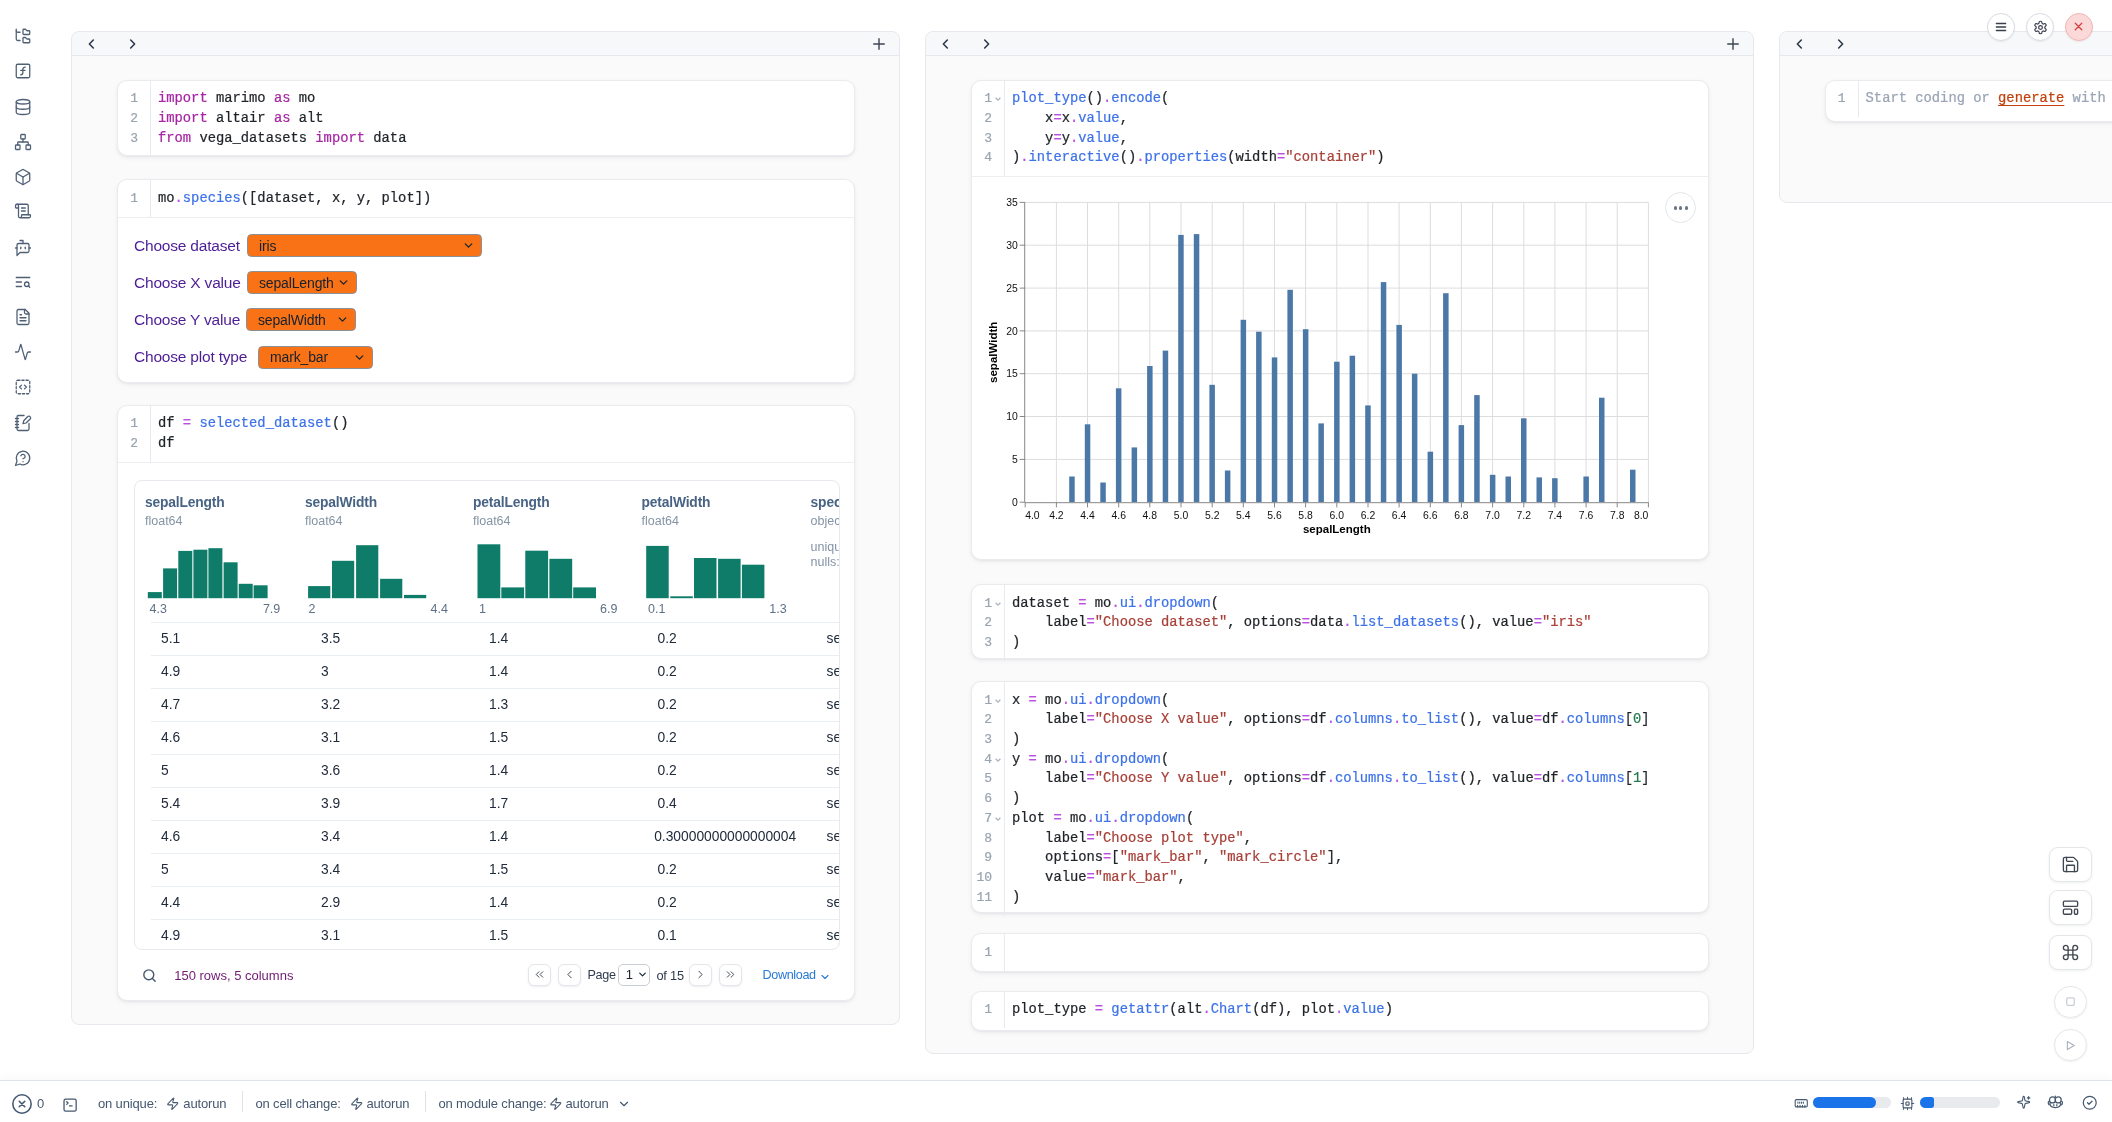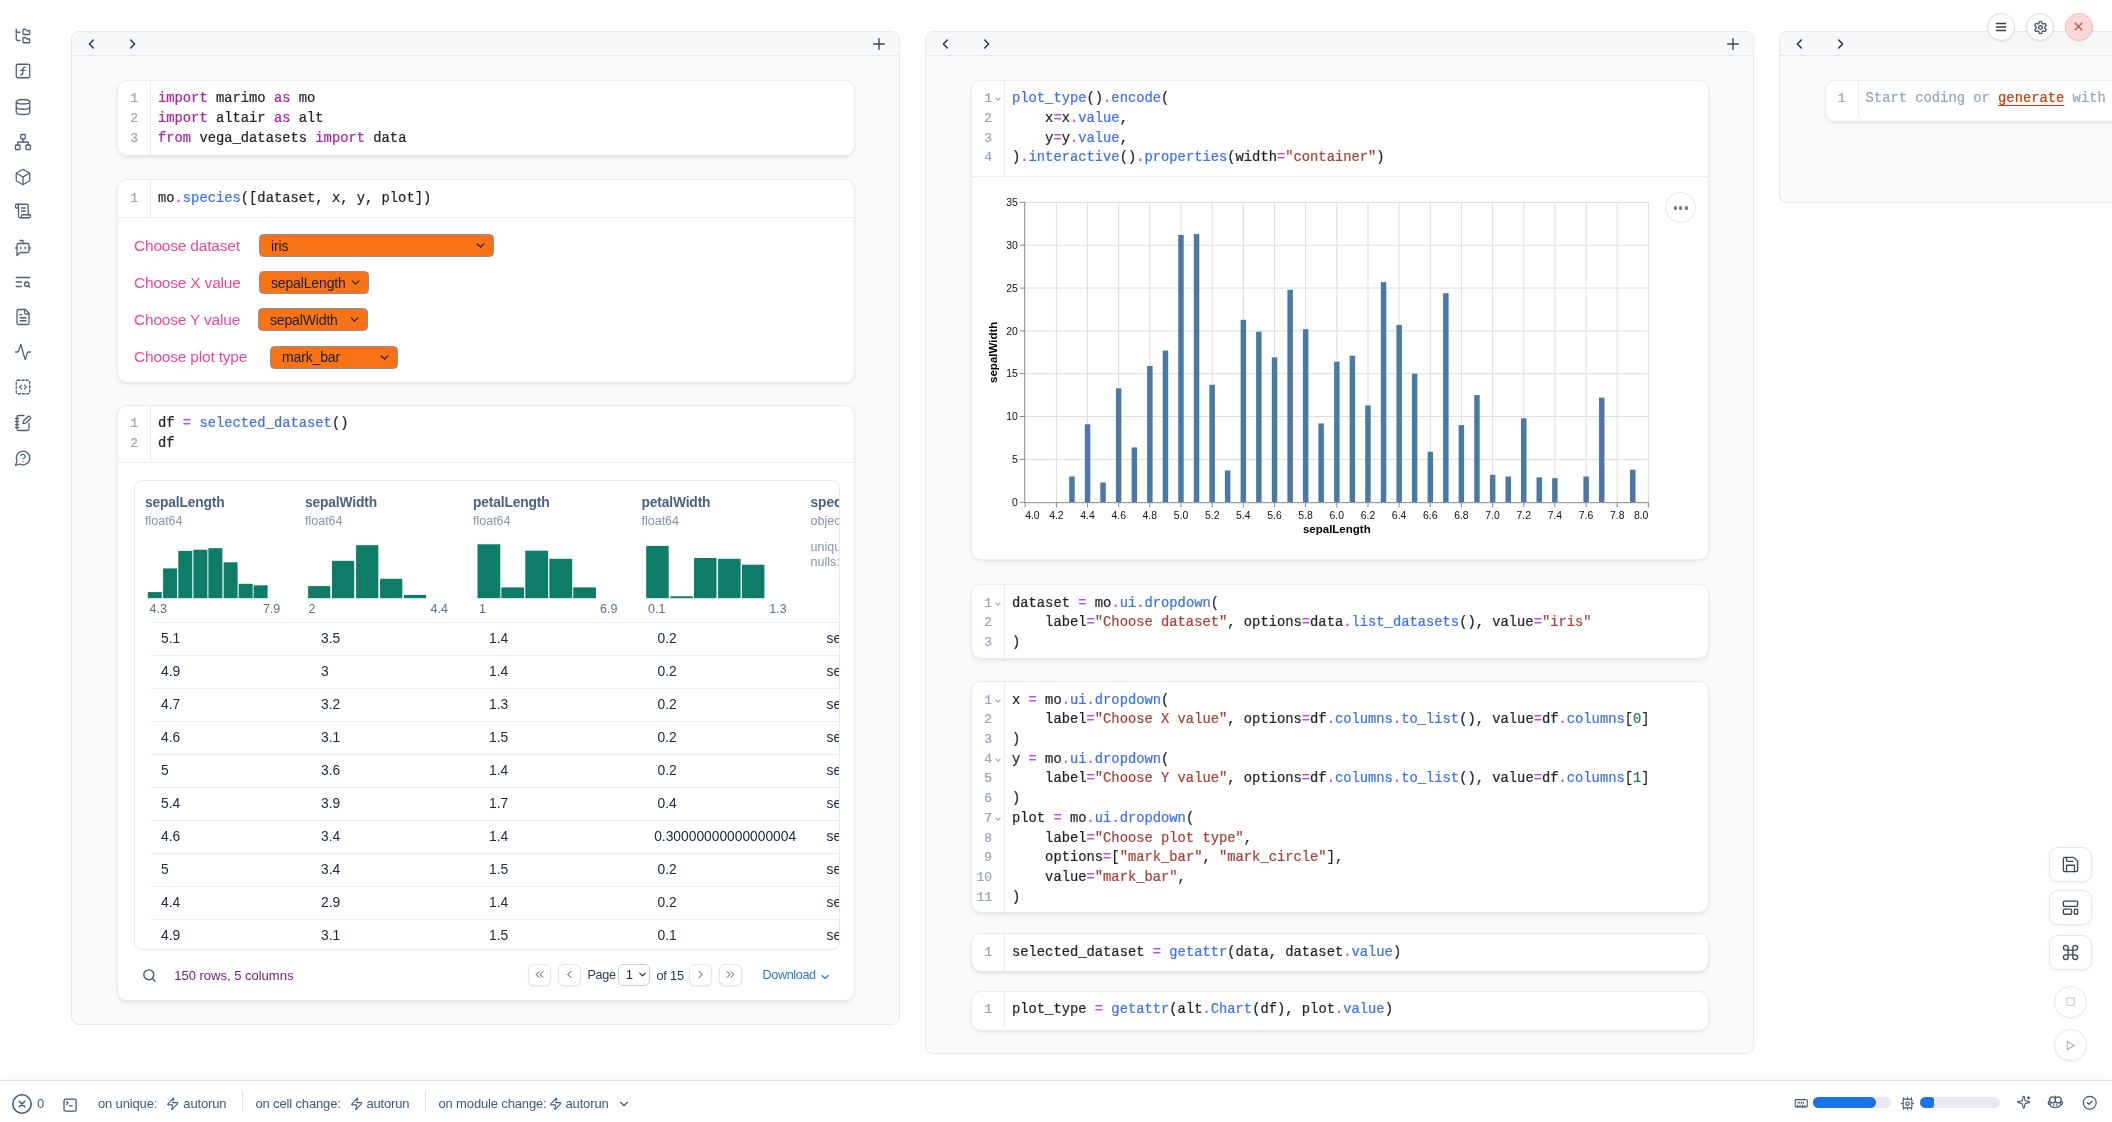--- a/index.html
+++ b/index.html
@@ -11,21 +11,21 @@
 .codearea{display:flex;font-family:"Liberation Mono",monospace;font-size:13.8px;line-height:19.7px;-webkit-text-stroke:.22px currentColor}
 .gutter{flex:0 0 33px;border-right:1px solid #e7eaee;color:#9aa5b1;text-align:right;padding:8.5px 0 8.5px 0;font-size:13px;position:relative}
 .gl{height:19.7px;padding-right:12px;position:relative}
 .fold{position:absolute;right:2px;top:6px}
 .codelines{padding:8.5px 0 8.5px 7px;white-space:pre;color:#1f2328}
 .cl{height:19.7px}
 i{font-style:normal}
 .k{color:#a626a4}.o{color:#bb4fe0}.f{color:#3d72e8}.s{color:#a84038}.n{color:#227a4d}
 .output{position:absolute;left:0;right:0;border-top:1px solid #eceef2}
 .optrow{display:flex;align-items:center;height:23px;margin-bottom:14.2px}
-.optlabel{font-size:15.5px;color:#ec4899;margin-right:23px;letter-spacing:-.2px;white-space:nowrap;flex:0 0 auto}
+.optlabel{font-size:15.5px;color:#4c1d95;margin-right:11px;letter-spacing:-.2px;white-space:nowrap;flex:0 0 auto}
 .sel{position:relative;display:inline-flex;align-items:center;height:23px;flex:0 0 auto;white-space:nowrap;border:1px solid #8a9097;border-radius:4.5px;background:#f97316;font-size:14px;letter-spacing:-.15px;color:#16202e;padding-left:11px}
 .sel svg{position:absolute;right:6px}
 .tablebox{position:absolute;background:#fff;border:1px solid #e7e9ee;border-radius:8px;overflow:hidden}
 .thname{position:absolute;font-weight:bold;font-size:13.8px;color:#486384;letter-spacing:-.15px}
 .thtype{position:absolute;font-size:12.5px;color:#8494a5}
 .htick{position:absolute;font-size:12.5px;color:#5f7187}
 .trow{position:absolute;left:16px;right:0;height:33px;border-top:1px solid #e9eef3}
 .tval{position:absolute;font-size:13.8px;color:#202b3b;top:7.5px}
 .pgbtn{position:absolute;width:23px;height:22.5px;background:#fff;border:1px solid #e3e6ea;border-radius:6px;box-shadow:0 1px 2px rgba(15,23,42,.08);display:flex;align-items:center;justify-content:center}
 .ftxt{position:absolute;font-size:13px;color:#45586f;top:1096px;line-height:15px;letter-spacing:-.15px;white-space:nowrap}
@@ -178,21 +178,21 @@
           </svg></span>
       </div>
 <div class="optrow">
         <span class="optlabel" style="width:101px">Choose Y value</span>
         <span class="sel" style="width:110px">sepalWidth<svg width="13" height="13" viewBox="0 0 24 24" fill="none" stroke="#1d2733" stroke-width="2.6" stroke-linecap="round" stroke-linejoin="round">
             <path d="m6 9 6 6 6-6"></path>
           </svg></span>
       </div>
 <div class="optrow">
         <span class="optlabel" style="width:113px">Choose plot type</span>
-        <span class="sel" style="width:128px">mark_bar<svg width="13" height="13" viewBox="0 0 24 24" fill="none" stroke="#1d2733" stroke-width="2.6" stroke-linecap="round" stroke-linejoin="round">
+        <span class="sel" style="width:115px">mark_bar<svg width="13" height="13" viewBox="0 0 24 24" fill="none" stroke="#1d2733" stroke-width="2.6" stroke-linecap="round" stroke-linejoin="round">
             <path d="m6 9 6 6 6-6"></path>
           </svg></span>
       </div>
 </div>
   </div>
 <div class="cell" style="left:117px;top:404.8px;width:738px;height:596.4px">
     <div class="codearea">
       <div class="gutter">
         <div class="gl">1</div>
         <div class="gl">2</div>
@@ -408,21 +408,20 @@
         <div class="gl">11</div>
       </div>
       <div class="codelines"><div class="cl">x <i class="o">=</i> mo<i class="o">.</i><i class="f">ui</i><i class="o">.</i><i class="f">dropdown</i>(</div><div class="cl">    label<i class="o">=</i><i class="s">"Choose X value"</i>, options<i class="o">=</i>df<i class="o">.</i><i class="f">columns</i><i class="o">.</i><i class="f">to_list</i>(), value<i class="o">=</i>df<i class="o">.</i><i class="f">columns</i>[<i class="n">0</i>]</div><div class="cl">)</div><div class="cl">y <i class="o">=</i> mo<i class="o">.</i><i class="f">ui</i><i class="o">.</i><i class="f">dropdown</i>(</div><div class="cl">    label<i class="o">=</i><i class="s">"Choose Y value"</i>, options<i class="o">=</i>df<i class="o">.</i><i class="f">columns</i><i class="o">.</i><i class="f">to_list</i>(), value<i class="o">=</i>df<i class="o">.</i><i class="f">columns</i>[<i class="n">1</i>]</div><div class="cl">)</div><div class="cl">plot <i class="o">=</i> mo<i class="o">.</i><i class="f">ui</i><i class="o">.</i><i class="f">dropdown</i>(</div><div class="cl">    label<i class="o">=</i><i class="s">"Choose plot type"</i>,</div><div class="cl">    options<i class="o">=</i>[<i class="s">"mark_bar"</i>, <i class="s">"mark_circle"</i>],</div><div class="cl">    value<i class="o">=</i><i class="s">"mark_bar"</i>,</div><div class="cl">)</div></div>
     </div>
 </div>
 <div class="cell" style="left:971px;top:933.2px;width:738px;height:39px">
     <div class="codearea">
       <div class="gutter">
         <div class="gl">1</div>
       </div>
-      <div class="codelines"><div class="cl">selected_dataset <i class="o">=</i> <i class="f">getattr</i>(data, dataset<i class="o">.</i><i class="f">value</i>)</div></div>
     </div>
 </div>
 <div class="cell" style="left:971px;top:990.7px;width:738px;height:40px">
     <div class="codearea">
       <div class="gutter">
         <div class="gl">1</div>
       </div>
       <div class="codelines"><div class="cl">plot_type <i class="o">=</i> <i class="f">getattr</i>(alt<i class="o">.</i><i class="f">Chart</i>(df), plot<i class="o">.</i><i class="f">value</i>)</div></div>
     </div>
 </div>

